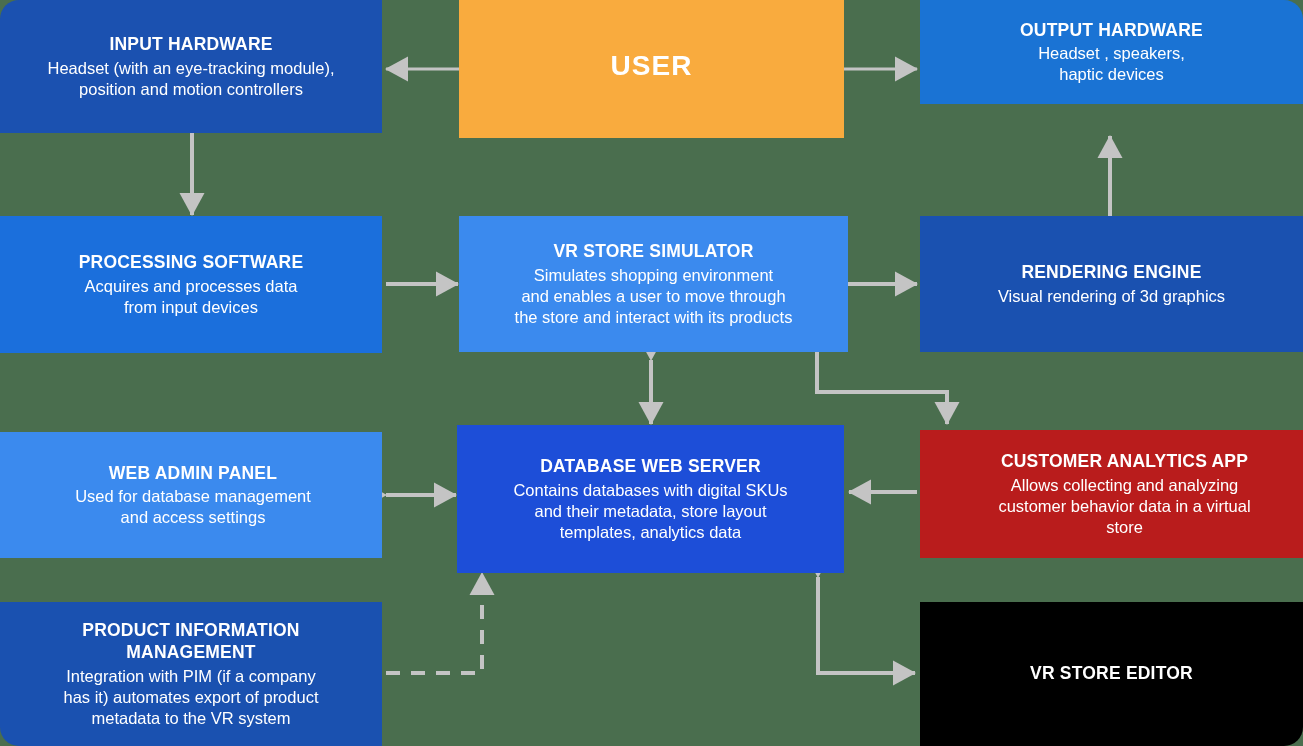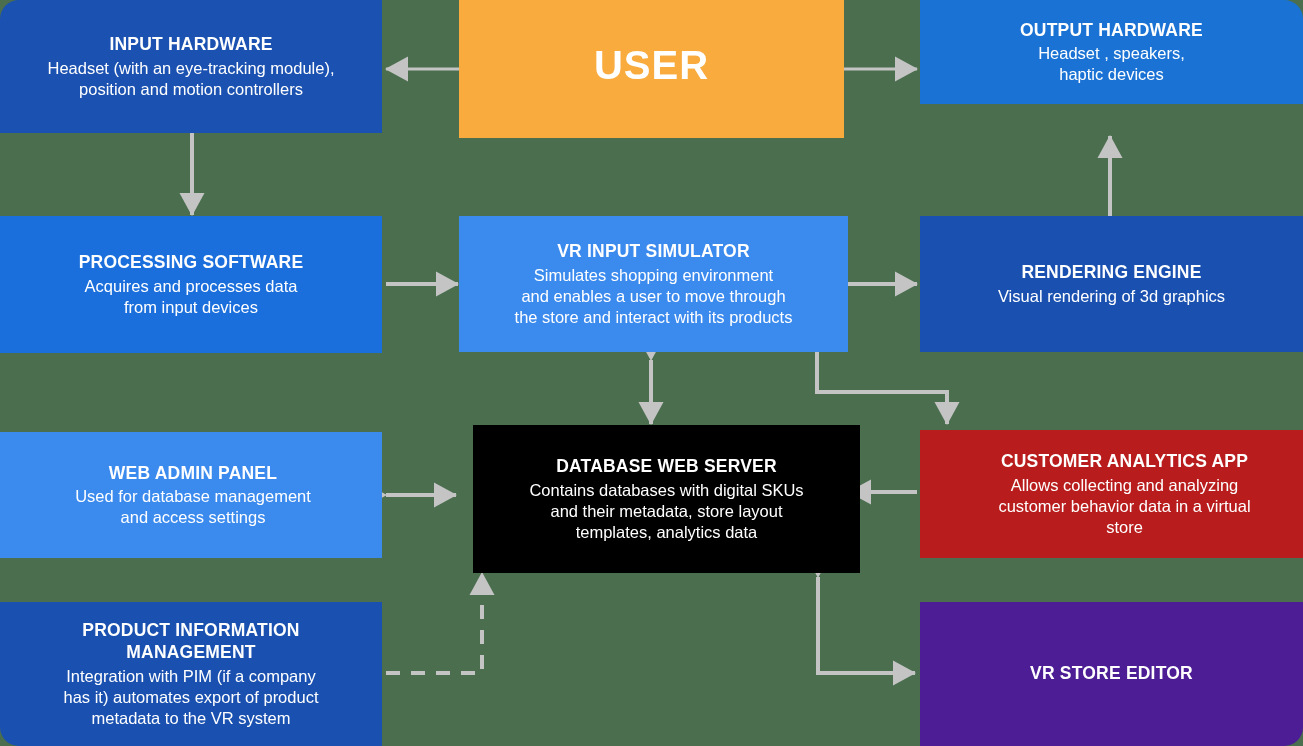--- a/index.html
+++ b/index.html
@@ -33,21 +33,21 @@
     font-size: 17.5px;
     letter-spacing: 0.2px;
     margin-bottom: 2px;
   }
   .node .desc {
     font-size: 16.5px;
     font-weight: normal;
     white-space: pre-line;
   }
   .node.big-title .title {
-    font-size: 40px;
+    font-size: 28px;
     letter-spacing: 1px;
     margin-bottom: 6px;
   }
   .conn-layer {
     position: absolute;
     left: 0; top: 0;
     width: 1303px;
     height: 746px;
     pointer-events: none;
   }
@@ -135,38 +135,38 @@
 haptic devices</div>
   </div>
 
   <div class="node" style="left:0px; top:216px; width:382px; height:137px; background:#1b6fdc;">
     <div class="title">PROCESSING SOFTWARE</div>
     <div class="desc">Acquires and processes data
 from input devices</div>
   </div>
 
   <div class="node" style="left:459px; top:216px; width:389px; height:136px; background:#3b8aee;">
-    <div class="title">VR INPUT SIMULATOR</div>
+    <div class="title">VR STORE SIMULATOR</div>
     <div class="desc">Simulates shopping environment
 and enables a user to move through
 the store and interact with its products</div>
   </div>
 
   <div class="node" style="left:920px; top:216px; width:383px; height:136px; background:#1a51b0;">
     <div class="title">RENDERING ENGINE</div>
     <div class="desc">Visual rendering of 3d graphics</div>
   </div>
 
   <div class="node" style="left:0px; top:432px; width:382px; height:126px; background:#3b8aee;padding-left:18px;">
     <div class="title">WEB ADMIN PANEL</div>
     <div class="desc">Used for database management
 and access settings</div>
   </div>
 
-  <div class="node" style="left:457px; top:425px; width:387px; height:148px; background:#000000;margin-left:16px;">
+  <div class="node" style="left:457px; top:425px; width:387px; height:148px; background:#1d4ed8;">
     <div class="title">DATABASE WEB SERVER</div>
     <div class="desc">Contains databases with digital SKUs
 and their metadata, store layout
 templates, analytics data</div>
   </div>
 
   <div class="node" style="left:920px; top:430px; width:409px; height:128px; background:#b91c1c;">
     <div class="title">CUSTOMER ANALYTICS APP</div>
     <div class="desc">Allows collecting and analyzing
 customer behavior data in a virtual
@@ -174,17 +174,17 @@
   </div>
 
   <div class="node" style="left:0px; top:602px; width:382px; height:144px; background:#1a51b0;">
     <div class="title" style="white-space:pre-line;">PRODUCT INFORMATION
 MANAGEMENT</div>
     <div class="desc">Integration with PIM (if a company
 has it) automates export of product
 metadata to the VR system</div>
   </div>
 
-  <div class="node" style="left:920px; top:602px; width:383px; height:144px; background:#4c1d95;">
+  <div class="node" style="left:920px; top:602px; width:383px; height:144px; background:#000000;">
     <div class="title">VR STORE EDITOR</div>
   </div>
 
 </div>
 
 </body></html>

